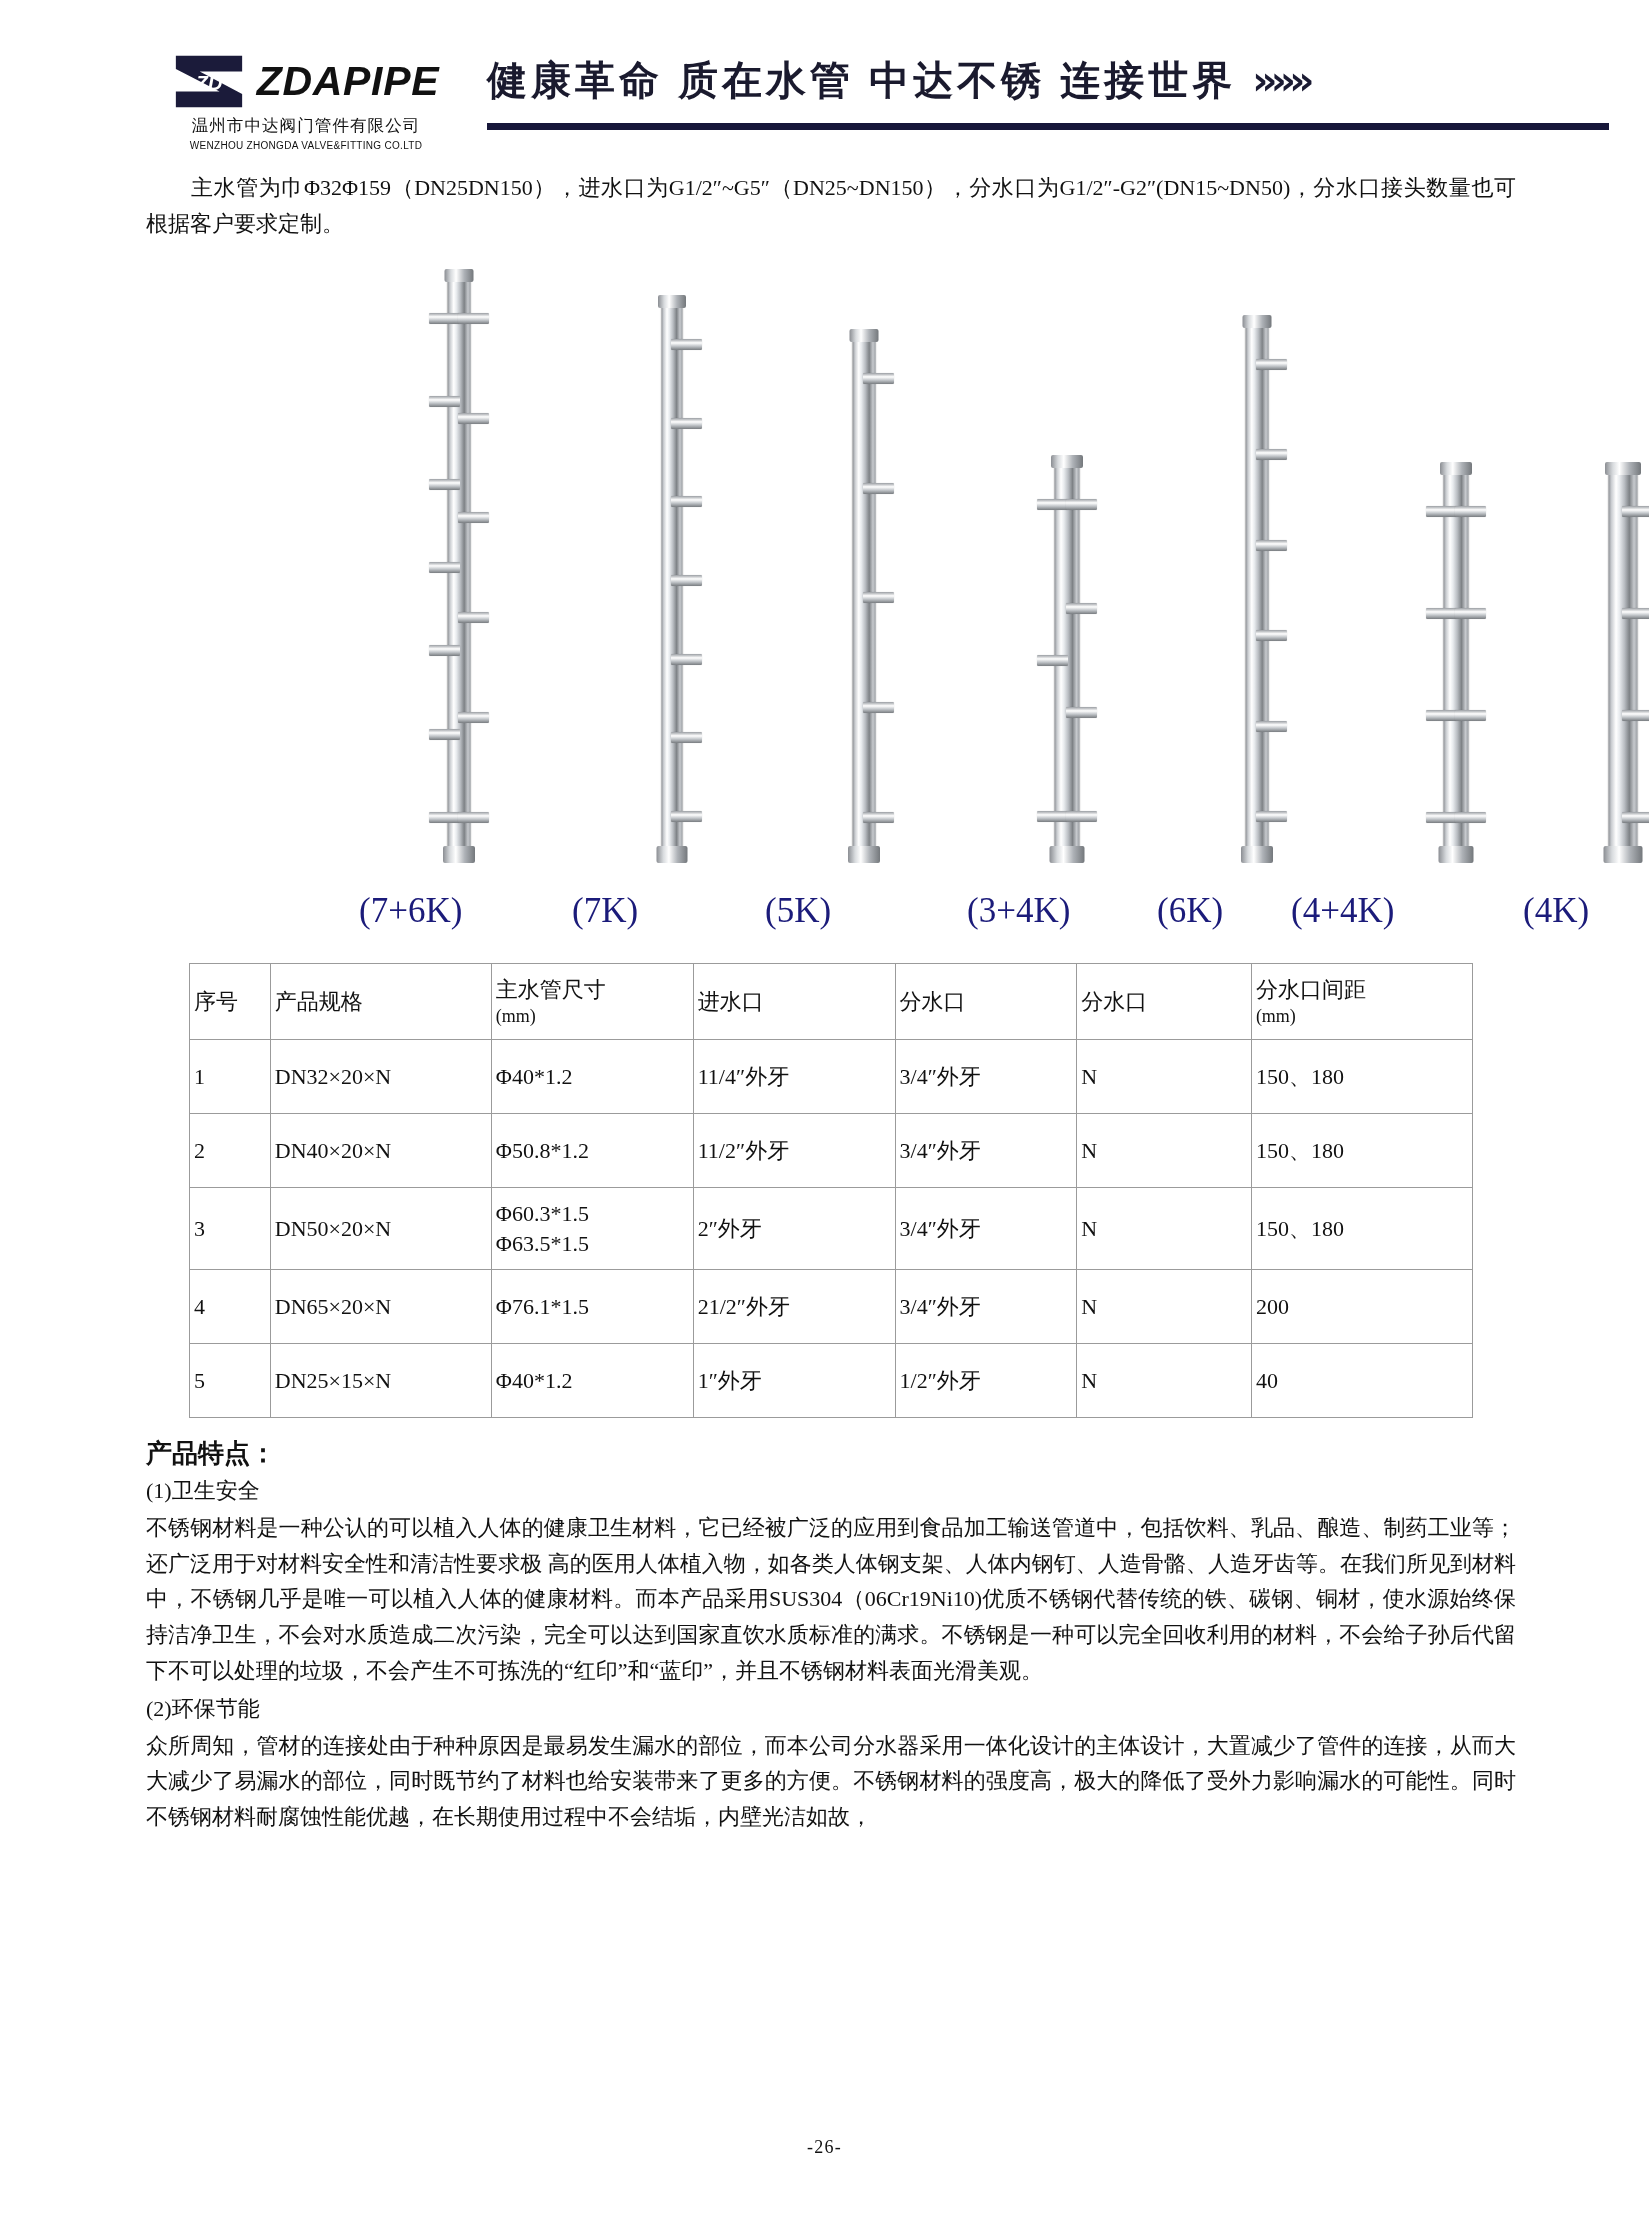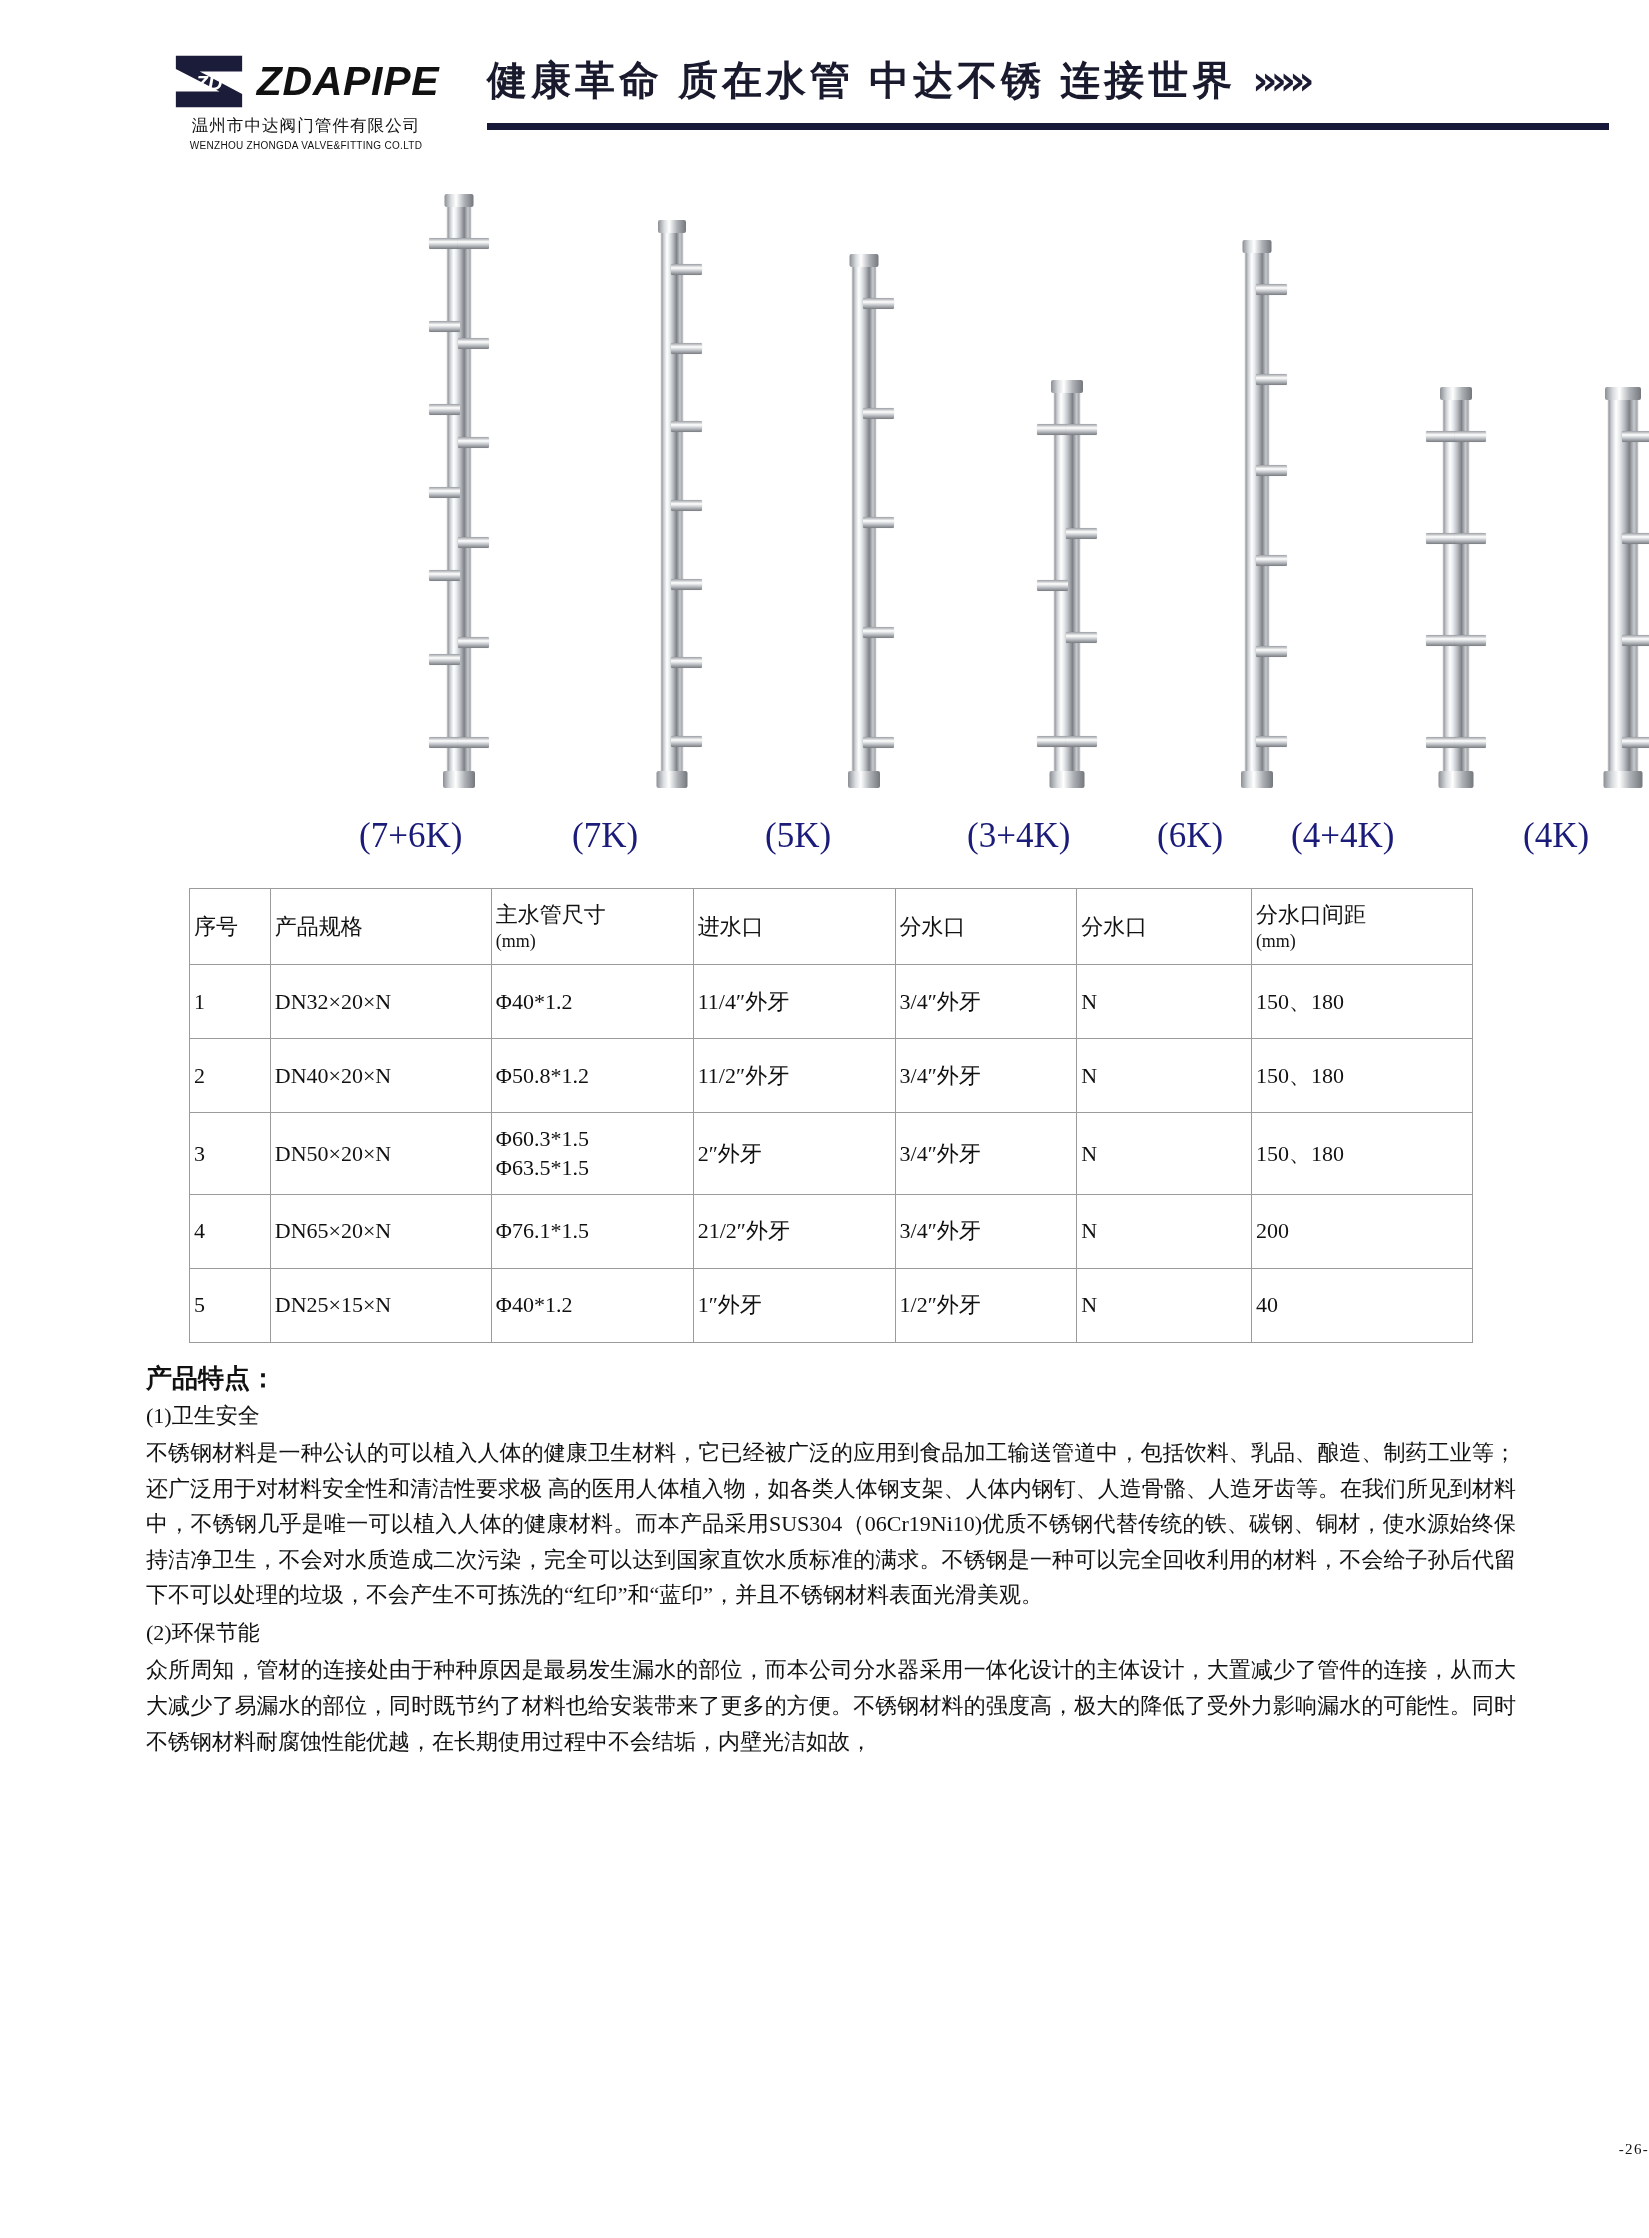--- a/index.html
+++ b/index.html
@@ -219,22 +219,22 @@
   .feat-sub {
     font-size: 22px;
     margin: 5.3px 0 1.3px 0;
   }
 
   .pagenum {
     position: absolute;
     bottom: 32px;
     left: 0;
     width: 100%;
-    text-align: right;
-    font-size: 15px;
+    text-align: center;
+    font-size: 18px;
     letter-spacing: 1.3px;
     margin-top: 24px;
   }
 </style>
 </head>
 <body>
 
 <div class="page">
 
   <div class="header">
@@ -255,20 +255,21 @@
       <div class="slogan">
         <span>健康革命  质在水管  中达不锈  连接世界</span>
         <span class="chev">»»»</span>
       </div>
       <div class="slogan-rule"></div>
     </div>
   </div>
 
   <div class="content">
 
+    <p class="para indent">主水管为巾Φ32Φ159（DN25DN150），进水口为G1/2″~G5″（DN25~DN150），分水口为G1/2″-G2″(DN15~DN50)，分水口接头数量也可根据客户要求定制。</p>
 
     <div class="products" id="products">
         <div class="manifold" style="left: 253px; width: 120px; height: 585px;">
           <div class="tube" style="width: 22.6px; height: 585px; top: 0px;"></div>
           <div class="cap-top" style="width: 29px; height: 13.3px; top: -4px;"></div>
           <div class="cap-bottom" style="width: 32px; height: 17.3px; bottom: -5.3px;"></div>
           <div class="branch left" style="width: 31px; top: 40px;"></div>
           <div class="branch left" style="width: 31px; top: 123px;"></div>
           <div class="branch left" style="width: 31px; top: 206px;"></div>
           <div class="branch left" style="width: 31px; top: 289px;"></div>

